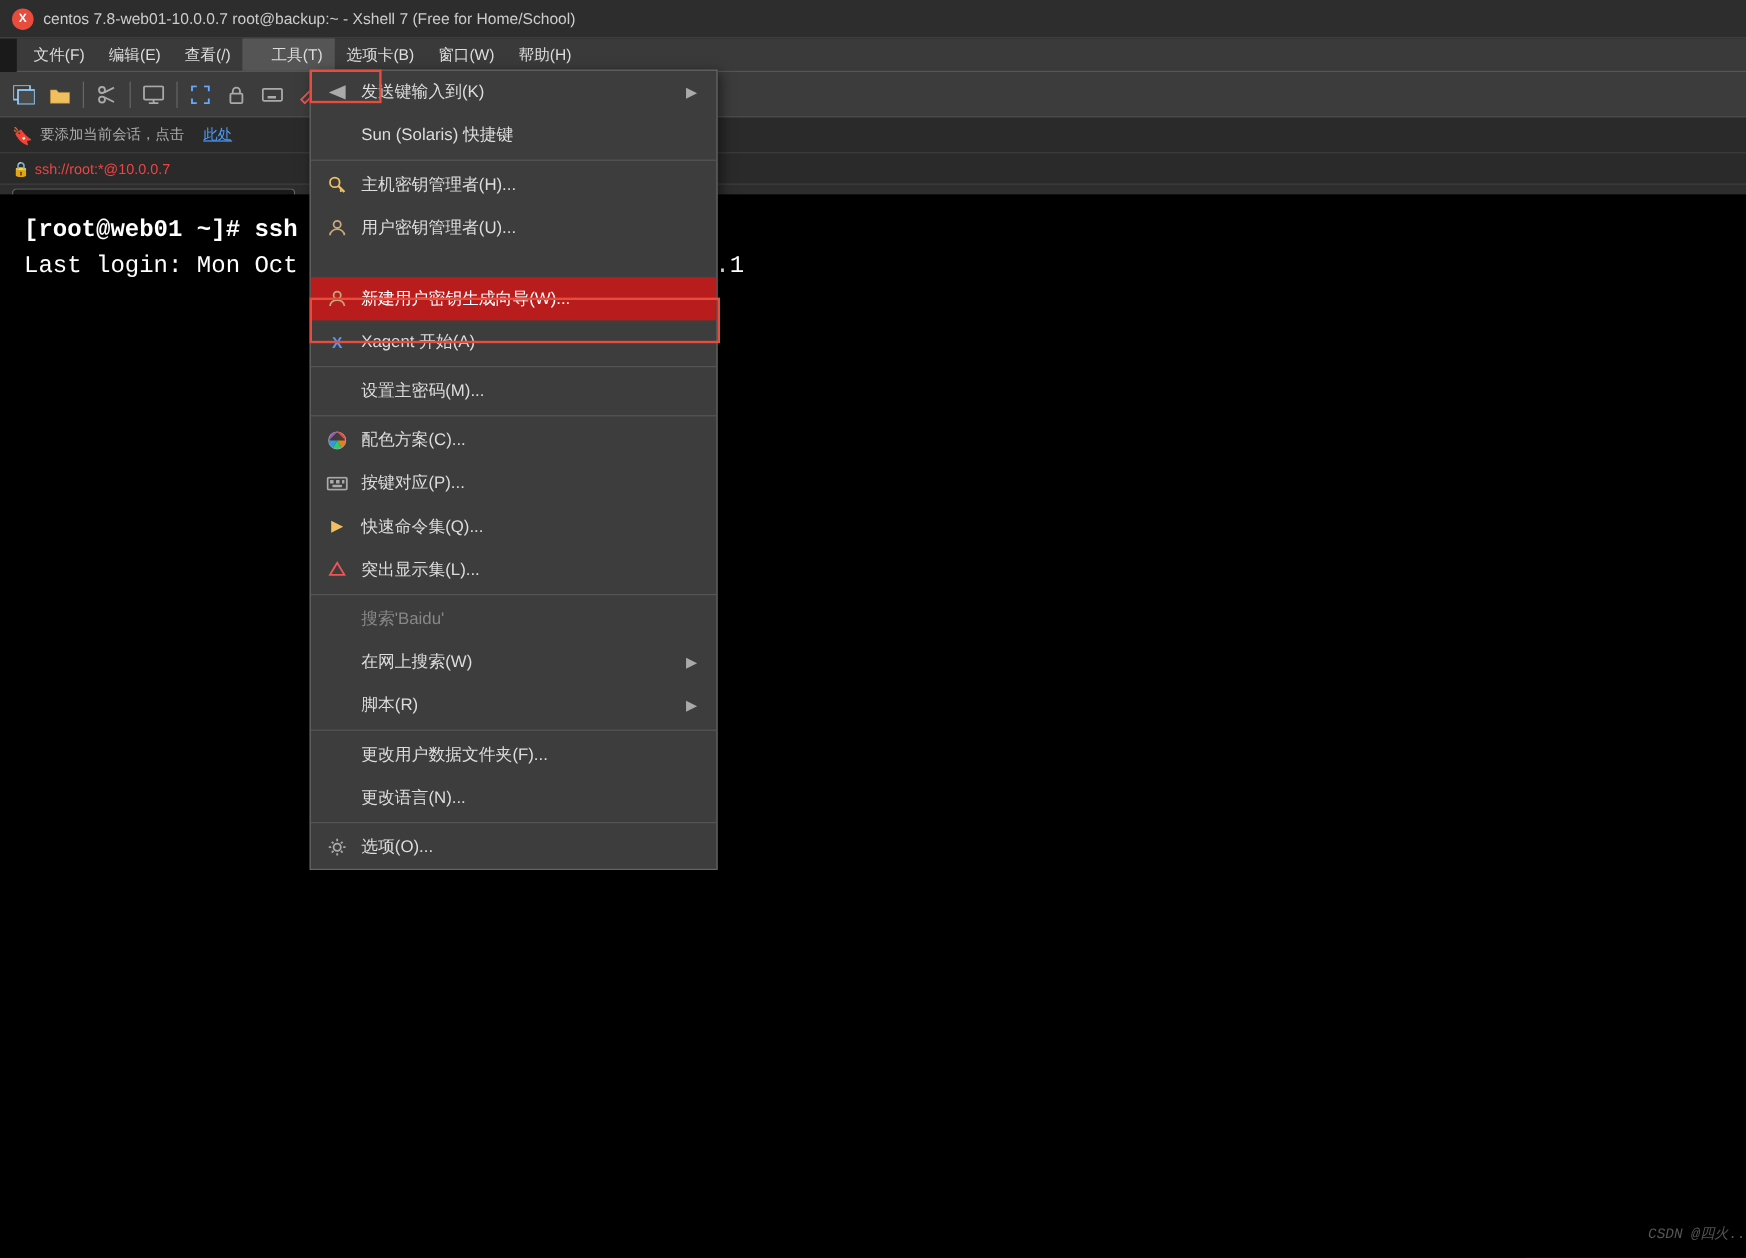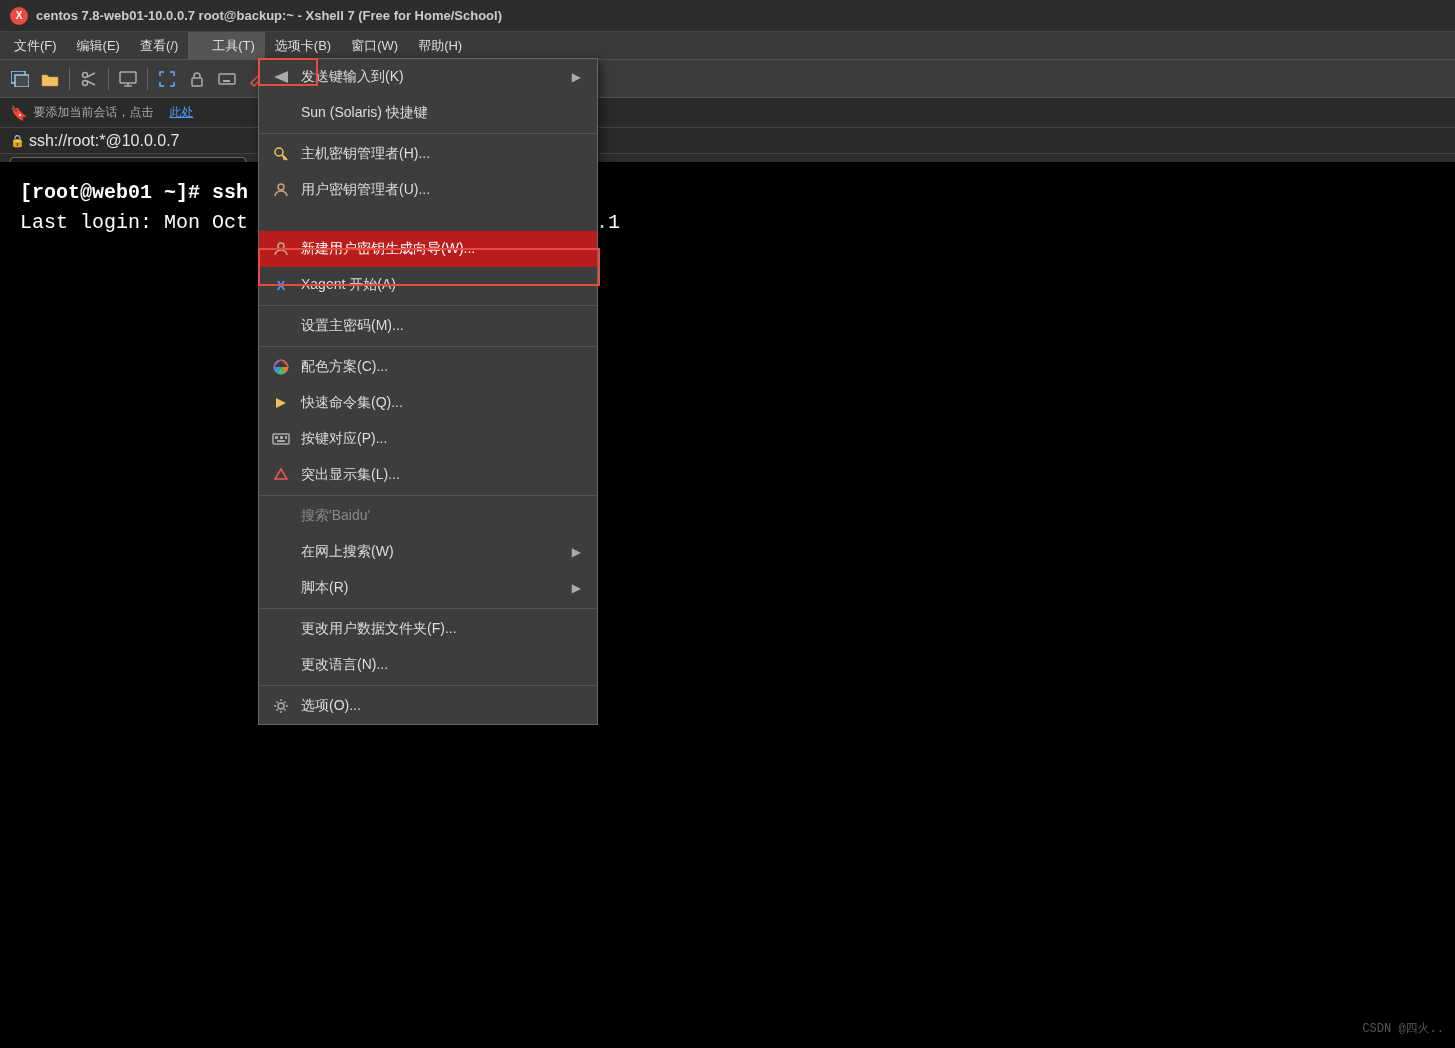--- a/index.html
+++ b/index.html
@@ -30,31 +30,31 @@
       display: flex;
       align-items: center;
       justify-content: center;
       font-size: 10px;
       color: white;
       font-weight: bold;
     }
     .title-bar-text {
       color: #ccc;
       font-size: 13px;
-      font-weight: bold;
     }
 
     
     .menu-bar {
       background: #3a3a3a;
       height: 28px;
       display: flex;
       align-items: center;
       padding: 0 4px;
       border-bottom: 1px solid #555;
+      margin-left: 14px;
     }
     .menu-item {
       color: #ddd;
       font-size: 13px;
       padding: 2px 10px;
       cursor: pointer;
       height: 100%;
       display: flex;
       align-items: center;
     }
@@ -178,23 +178,24 @@
       font-size: 22px;
       font-weight: bold;
     }
     .terminal-line {
       white-space: pre;
       font-size: 20px;
     }
     .watermark {
       position: absolute;
       bottom: 10px;
-      right: 11px;
+      right: 0;
       color: #555;
       font-size: 12px;
+      font-style: italic;
     }
 
     
     .dropdown-menu {
       position: absolute;
       top: 58px;
       left: 258px;
       background: #3d3d3d;
       border: 1px solid #666;
       box-shadow: 3px 3px 10px rgba(0,0,0,0.5);
@@ -360,21 +361,21 @@
 </div>
 
 <div class="session-bar">
   <span style="color:#e67e22; margin-right:6px; font-size:14px;">🔖</span>
   <span>要添加当前会话，点击</span>
   <span style="color:#4a9eff; text-decoration:underline; cursor:pointer; margin-left:16px;">此处</span>
 </div>
 
 <div style="background:#2a2a2a; height:26px; display:flex; align-items:center; padding:0 10px; border-bottom:1px solid #444;">
   <span style="color:#f0c060; margin-right:4px; font-size:12px;">🔒</span>
-  <span style="color:#e5e5e5; font-size:16px;">ssh://root:*@10.0.0.7</span>
+  <span style="color:#ef4444; font-size:12px;">ssh://root:*@10.0.0.7</span>
 </div>
 
 <div class="tabs-bar">
   <div class="tab active">
     <div class="tab-dot"></div>
     <span>1 centos 7.8-web01-10...</span>
     <span style="margin-left:4px; color:#888; font-size:11px;">0.0.0.41</span>
     <span class="tab-close">✕</span>
   </div>
   <button class="tab-add">+</button>
@@ -460,43 +461,43 @@
           <path d="M8 8l3.5 6a7 7 0 0 1-7 0" fill="#2ecc71"></path>
           <path d="M8 8l-3.5 6a7 7 0 0 1-3.5-6" fill="#3498db"></path>
           <path d="M8 1a7 7 0 0 0-7 7" fill="#9b59b6"></path>
         </svg>
     </span>
     <span class="label">配色方案(C)...</span>
   </div>
 
   <div class="dropdown-item">
     <span class="icon">
-      <svg width="16" height="16" viewBox="0 0 16 16">
-          <polygon points="3,3 13,8 3,13" fill="#f0c060"></polygon>
-        </svg>
-    </span>
-    <span class="label">快速命令集(Q)...</span>
-  </div>
-
-  <div class="dropdown-item">
-    <span class="icon">
       <svg width="18" height="12" viewBox="0 0 18 12">
           <rect x="1" y="1" width="16" height="10" rx="1" fill="none" stroke="#aaa" stroke-width="1.5"></rect>
           <rect x="3" y="3" width="3" height="3" rx="0.5" fill="#aaa"></rect>
           <rect x="8" y="3" width="3" height="3" rx="0.5" fill="#aaa"></rect>
           <rect x="13" y="3" width="2" height="3" rx="0.5" fill="#aaa"></rect>
           <rect x="5" y="7" width="8" height="2" rx="0.5" fill="#aaa"></rect>
         </svg>
     </span>
     <span class="label">按键对应(P)...</span>
   </div>
 
   <div class="dropdown-item">
     <span class="icon">
       <svg width="16" height="16" viewBox="0 0 16 16">
+          <polygon points="3,3 13,8 3,13" fill="#f0c060"></polygon>
+        </svg>
+    </span>
+    <span class="label">快速命令集(Q)...</span>
+  </div>
+
+  <div class="dropdown-item">
+    <span class="icon">
+      <svg width="16" height="16" viewBox="0 0 16 16">
           <path d="M2 12L8 2l6 10z" fill="none" stroke="#e55" stroke-width="1.5"></path>
         </svg>
     </span>
     <span class="label">突出显示集(L)...</span>
   </div>
 
   <div class="dropdown-sep"></div>
 
   <div class="dropdown-item disabled">
     <span class="icon"></span>

